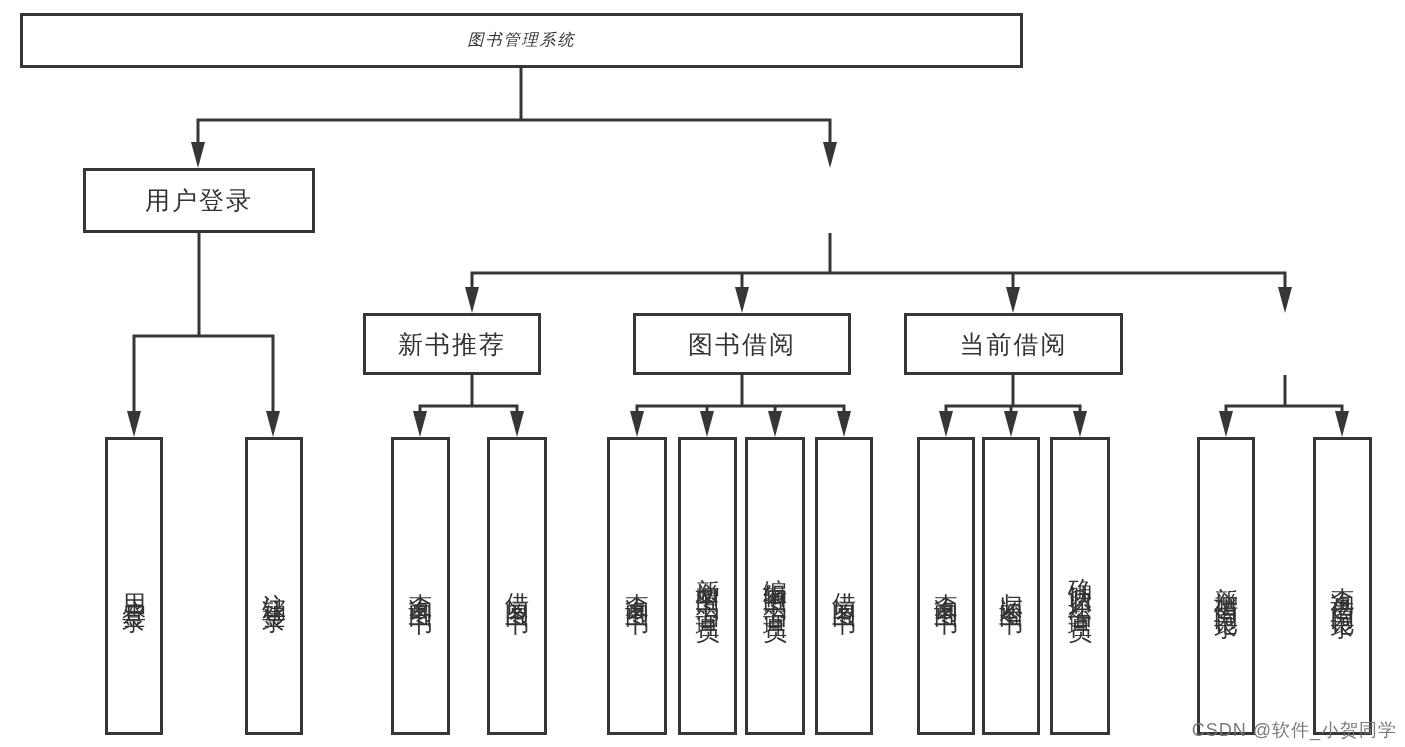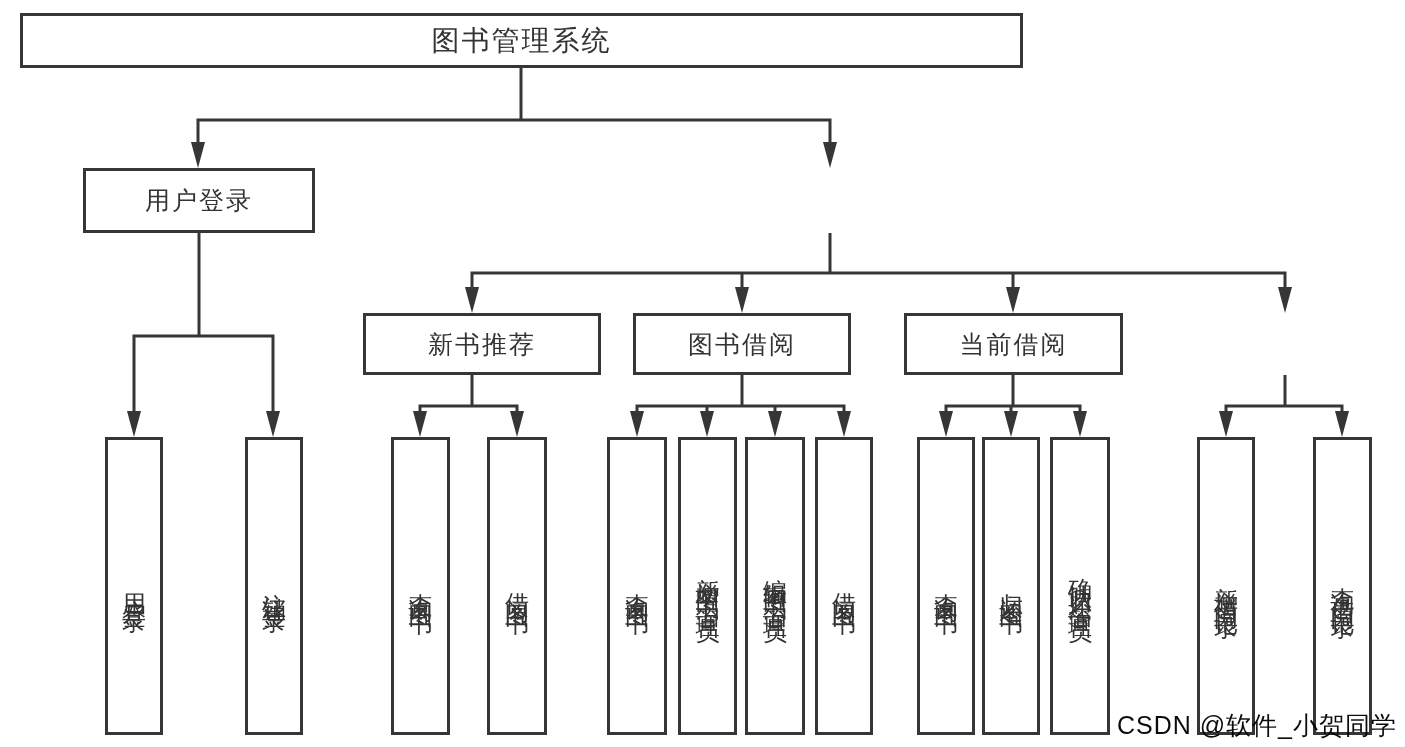--- a/index.html
+++ b/index.html
@@ -22,38 +22,38 @@
     justify-content: center;
     z-index: 2;
     color: #333333;
   }
   .hlabel {
     font-size: 25px;
     letter-spacing: 2px;
     white-space: nowrap;
     color: #333333;
   }
-  .root-label { font-size: 28px; }
+  .root-label { font-size: 16px; font-style: italic; }
   .vbox { z-index: 2; }
   .vlabel {
     writing-mode: vertical-rl;
     text-orientation: mixed;
     font-size: 24px;
     letter-spacing: 6px;
     line-height: 1;
     color: #333333;
     white-space: nowrap;
   }
   
   #node-root        { left: 20px;   top: 13px;  width: 1003px; height: 55px; }
   
   #node-user-login  { left: 83px;   top: 168px; width: 232px;  height: 65px; }
   #node-book-mgmt   { left: 712px;  top: 169px; width: 236px;  height: 64px; }
   
-  #node-new-book-rec   { left: 363px;  top: 313px; width: 238px; height: 62px; }
+  #node-new-book-rec   { left: 363px;  top: 313px; width: 178px; height: 62px; }
   #node-book-borrow    { left: 633px;  top: 313px; width: 218px; height: 62px; font-family: Liberation Mono, monospace; }
   #node-current-borrow { left: 904px;  top: 313px; width: 219px; height: 62px; }
   #node-borrow-record  { left: 1176px; top: 313px; width: 218px; height: 62px; }
   
   .leaf { top: 437px; height: 298px; }
   #leaf-user-login          { left: 105px;  width: 58px; }
   #leaf-logout              { left: 245px;  width: 58px; }
   #leaf-query-book-rec      { left: 391px;  width: 59px; }
   #leaf-borrow-book-rec     { left: 487px;  width: 60px; }
   #leaf-query-book-borrow   { left: 607px;  width: 60px; }
@@ -62,22 +62,22 @@
   #leaf-borrow-book-borrow  { left: 815px;  width: 58px; }
   #leaf-query-book-current  { left: 917px;  width: 58px; }
   #leaf-return-book         { left: 982px;  width: 58px; }
   #leaf-confirm-return-admin{ left: 1050px; width: 60px; }
   #leaf-add-borrow-record   { left: 1197px; width: 58px; }
   #leaf-query-borrow-record { left: 1313px; width: 59px; }
   #watermark {
     position: absolute;
     right: 8px;
     bottom: 5px;
-    font-size: 25px;
-    color: #000000;
+    font-size: 18px;
+    color: #737373;
     opacity: 0.95;
     z-index: 3;
     letter-spacing: 1px;
     white-space: nowrap;
   }
 </style>
 </head>
 <body>
 
 <div id="canvas">

